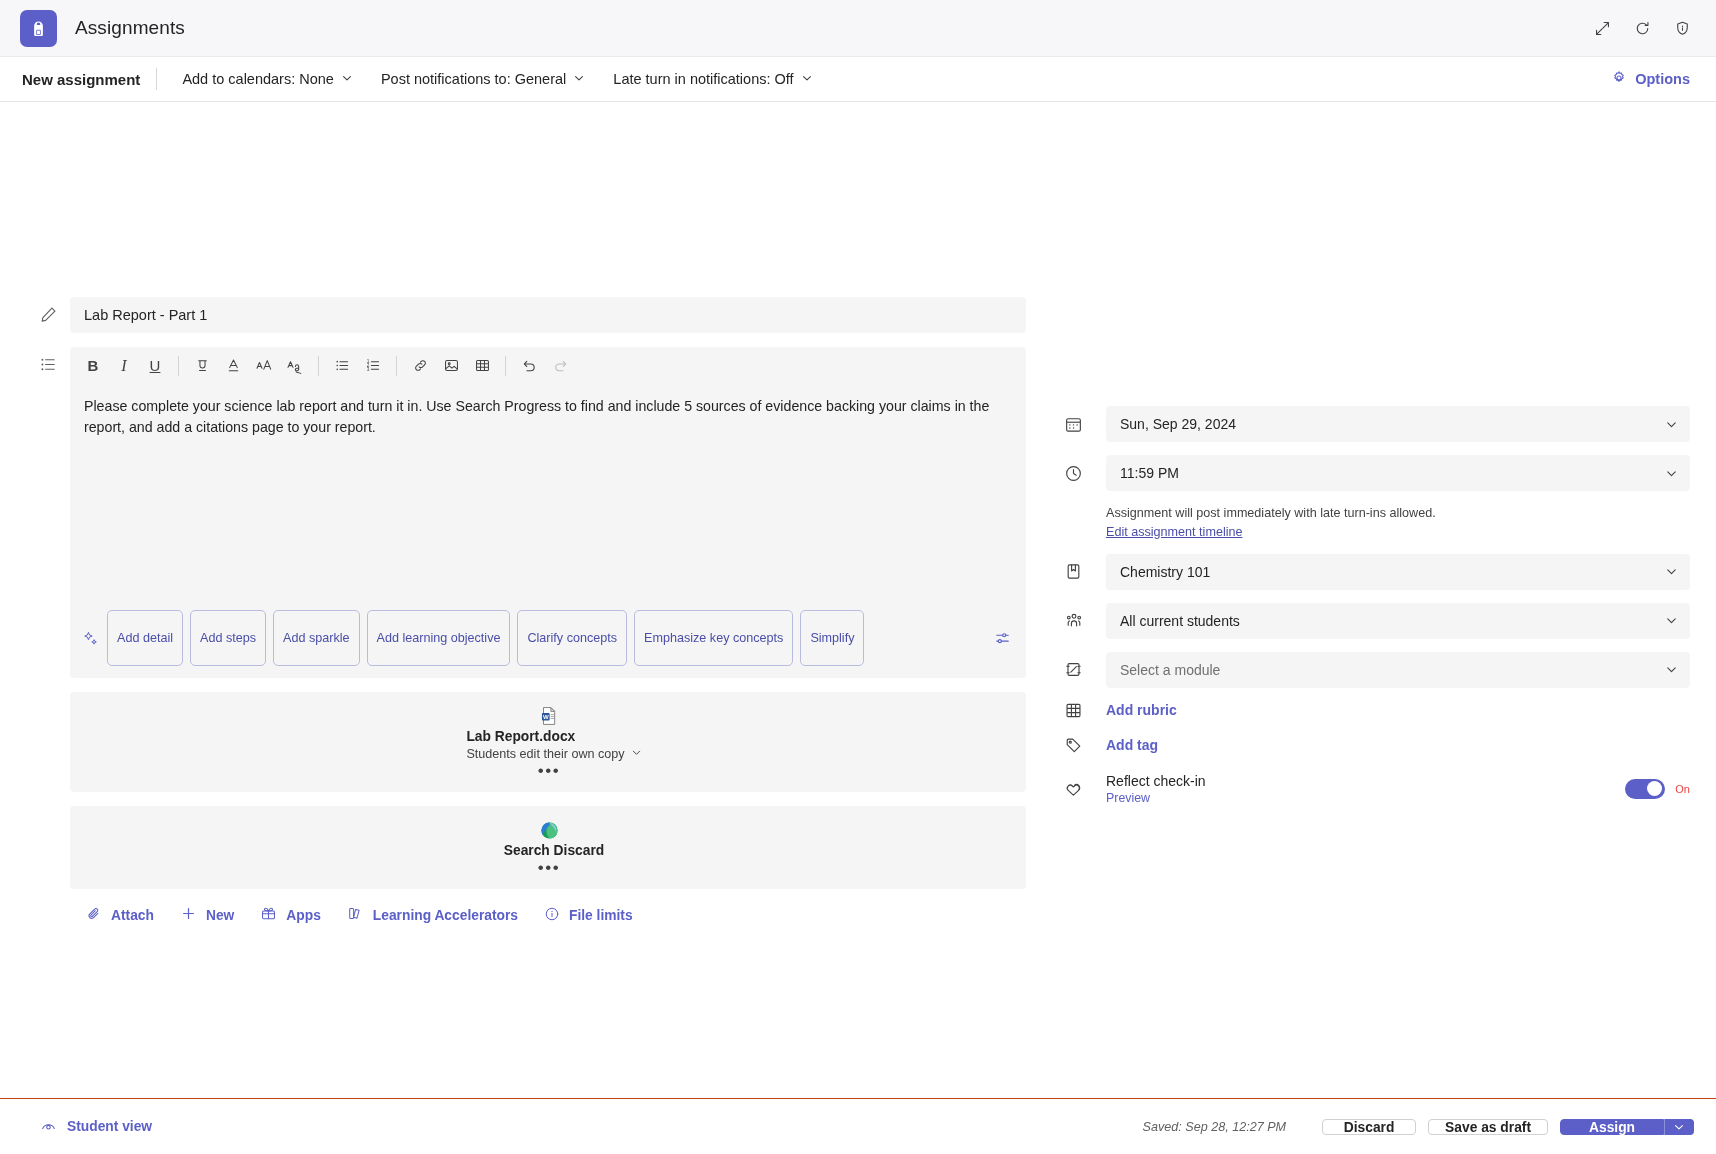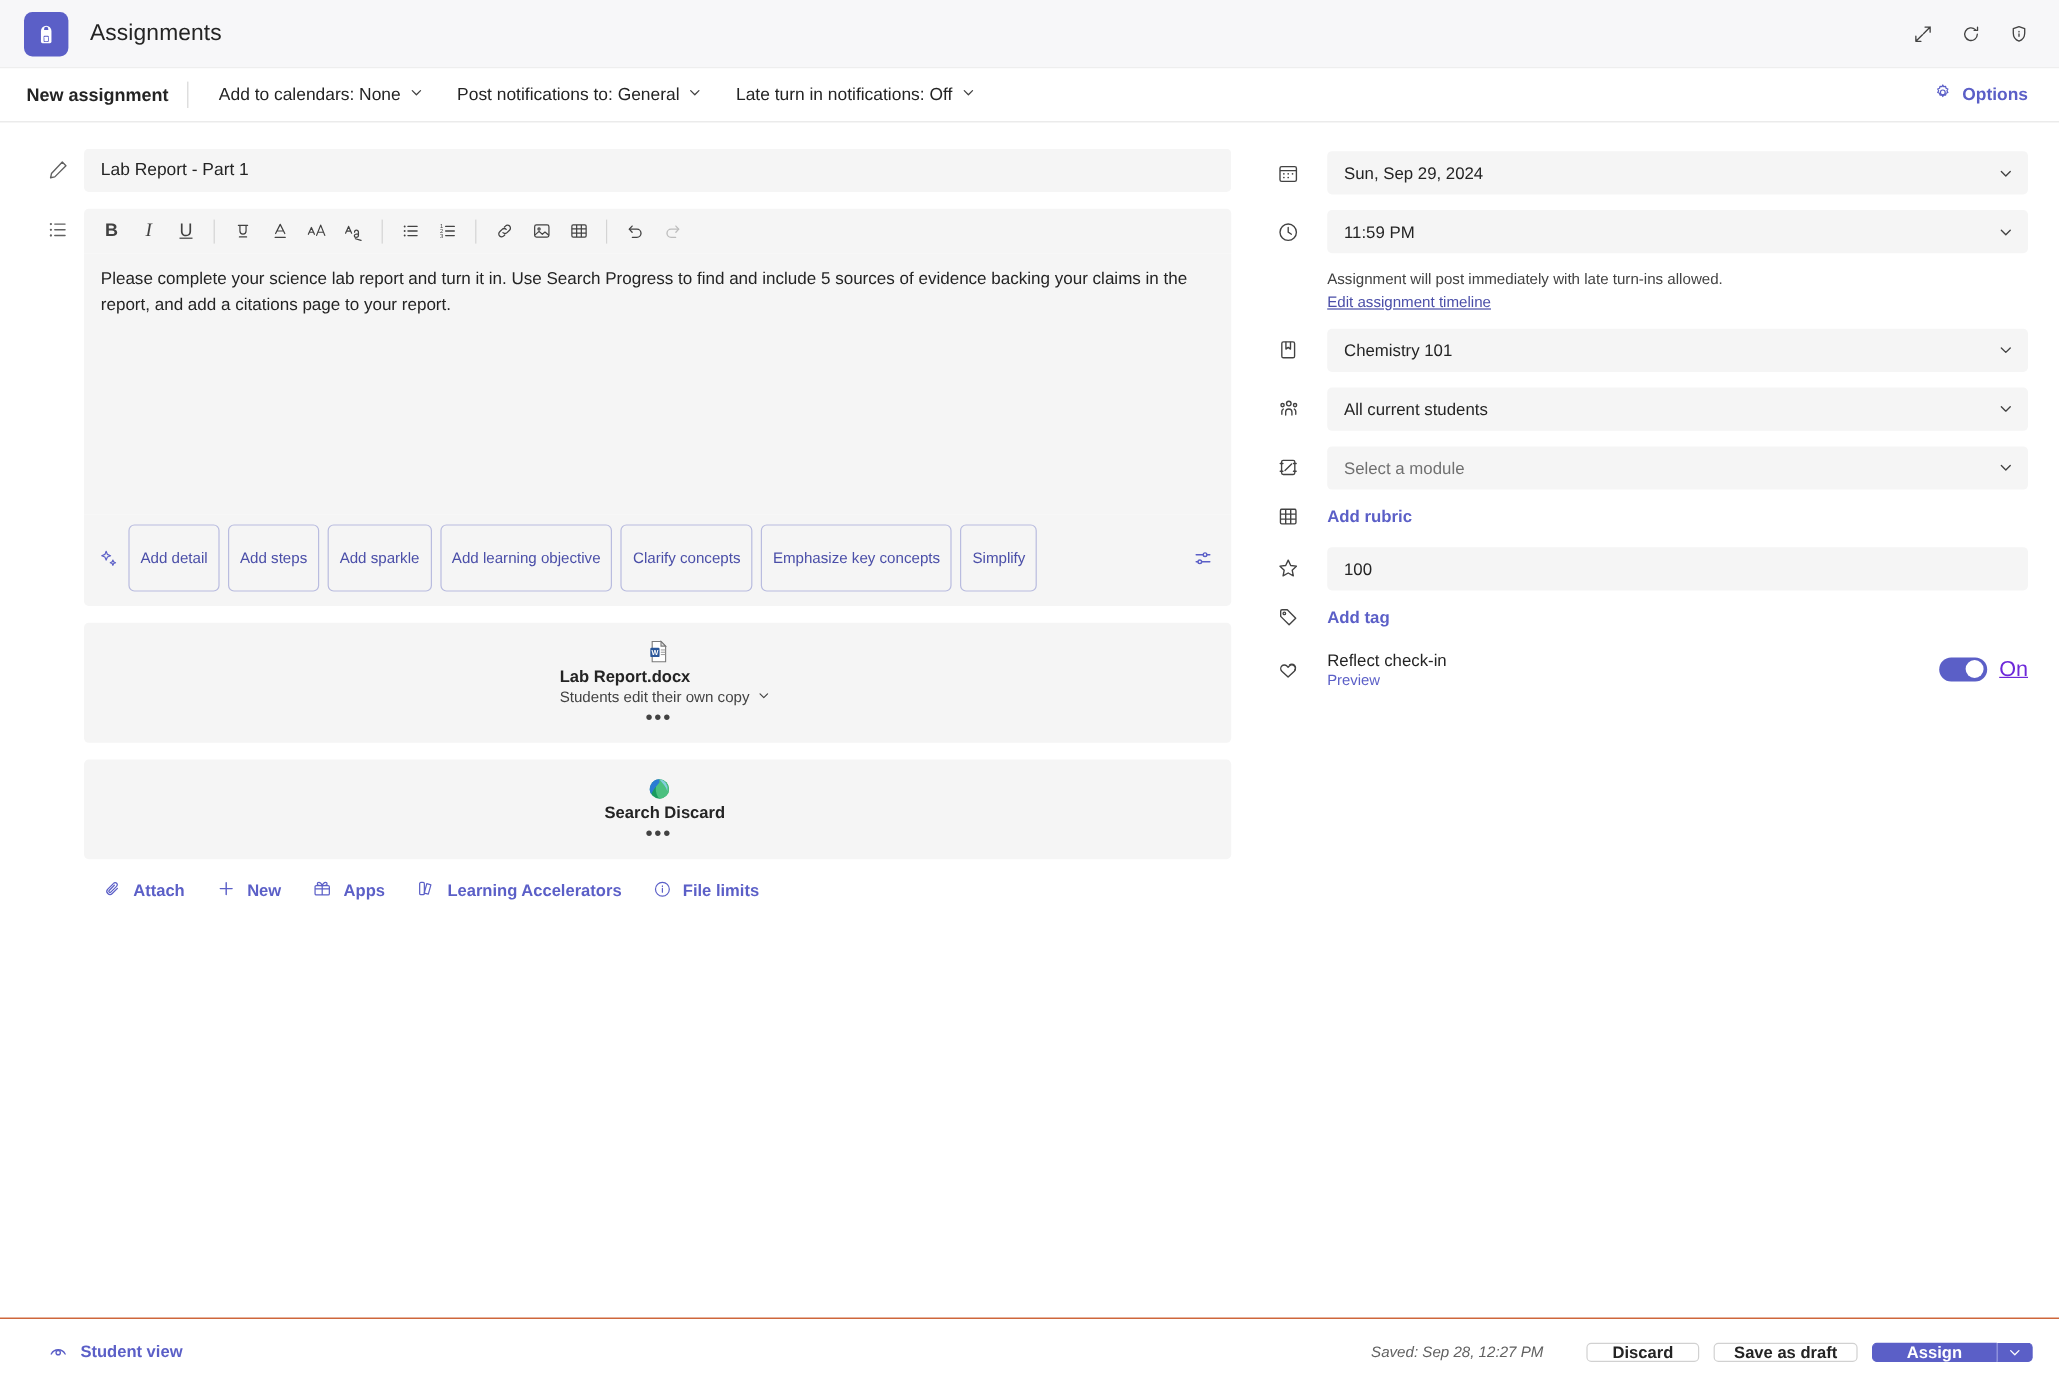--- a/index.html
+++ b/index.html
@@ -53,21 +53,21 @@
   }
   .cmd-spacer { flex: 1 1 auto; }
   .options-btn {
     display: flex; align-items: center; gap: 8px;
     color: #5b5fc7; font-weight: 600; cursor: pointer;
     padding: 5px 8px; border-radius: 4px;
   }
 
   
   .content {
-    flex: 1 1 auto; display: flex; align-items: flex-start;
+    flex: 1 1 auto; display: flex; align-items: center;
     padding: 22px 26px 0 26px; gap: 0; overflow: hidden;
   }
   .left-col { width: 1000px; flex: 0 0 1000px; }
   .right-col { flex: 1 1 auto; padding-left: 34px; padding-top: 2px; }
 
   
   .row-gutter { display: flex; align-items: flex-start; }
   .gutter {
     width: 44px; flex: 0 0 44px;
     display: flex; justify-content: center; padding-top: 8px; color: #616161;
@@ -165,21 +165,21 @@
   .reflect-sub { font-size: 12.4px; color: #5b5fc7; margin-top: 2px; cursor: pointer; }
   .toggle-wrap { display: flex; align-items: center; gap: 10px; }
   .toggle {
     width: 40px; height: 20px; border-radius: 10px; background: #5b5fc7;
     position: relative; cursor: pointer;
   }
   .toggle .knob {
     position: absolute; top: 2.5px; right: 3px; width: 15px; height: 15px;
     border-radius: 50%; background: #fff;
   }
-  .toggle-label { font-size: 18px; color: #6d28d9; text-decoration: underline; }
+  .toggle-label { font-size: 11px; color: #ef4444; }
 
   
   .footer {
     height: 56px; flex: 0 0 56px;
     border-top: 1px solid #c2410c;
     display: flex; align-items: center; padding: 0 22px 0 26px; background: #fff;
   }
   .student-view {
     display: flex; align-items: center; gap: 10px;
     color: #5b5fc7; font-size: 13.8px; font-weight: 600; cursor: pointer;
@@ -628,28 +628,20 @@
       <div class="rrow" style="margin-bottom:16px">
         <div class="rgut">
           <svg width="19" height="19" viewBox="0 0 20 20" fill="none" stroke="#424242" stroke-width="1.2" stroke-linejoin="round">
             <rect x="3.2" y="3.6" width="13.6" height="12.8" rx="1.2"></rect>
             <path d="M3.2 7.8h13.6M3.2 12.2h13.6M7.8 3.6v12.8M12.2 3.6v12.8"></path>
           </svg>
         </div>
         <div class="rlinkrow">Add rubric</div>
       </div>
 
-      <div class="rrow">
-        <div class="rgut">
-          <svg width="19" height="19" viewBox="0 0 20 20" fill="none" stroke="#424242" stroke-width="1.2" stroke-linejoin="round">
-            <path d="M10 2.9l2.2 4.7 5 .6-3.7 3.5 1 5-4.5-2.5-4.5 2.5 1-5L2.8 8.2l5-.6L10 2.9z"></path>
-          </svg>
-        </div>
-        <input class="points-input" value="100" style="">
-      </div>
 
       <div class="rrow" style="margin-bottom:18px">
         <div class="rgut">
           <svg width="19" height="19" viewBox="0 0 20 20" fill="none" stroke="#424242" stroke-width="1.2" stroke-linejoin="round">
             <path d="M3.4 9.1V4.5a1.2 1.2 0 011.2-1.2h4.6l7.4 7.4-5.8 5.8-7.4-7.4z"></path>
             <circle cx="6.6" cy="6.5" r="1.1"></circle>
           </svg>
         </div>
         <div class="rlinkrow">Add tag</div>
       </div>

